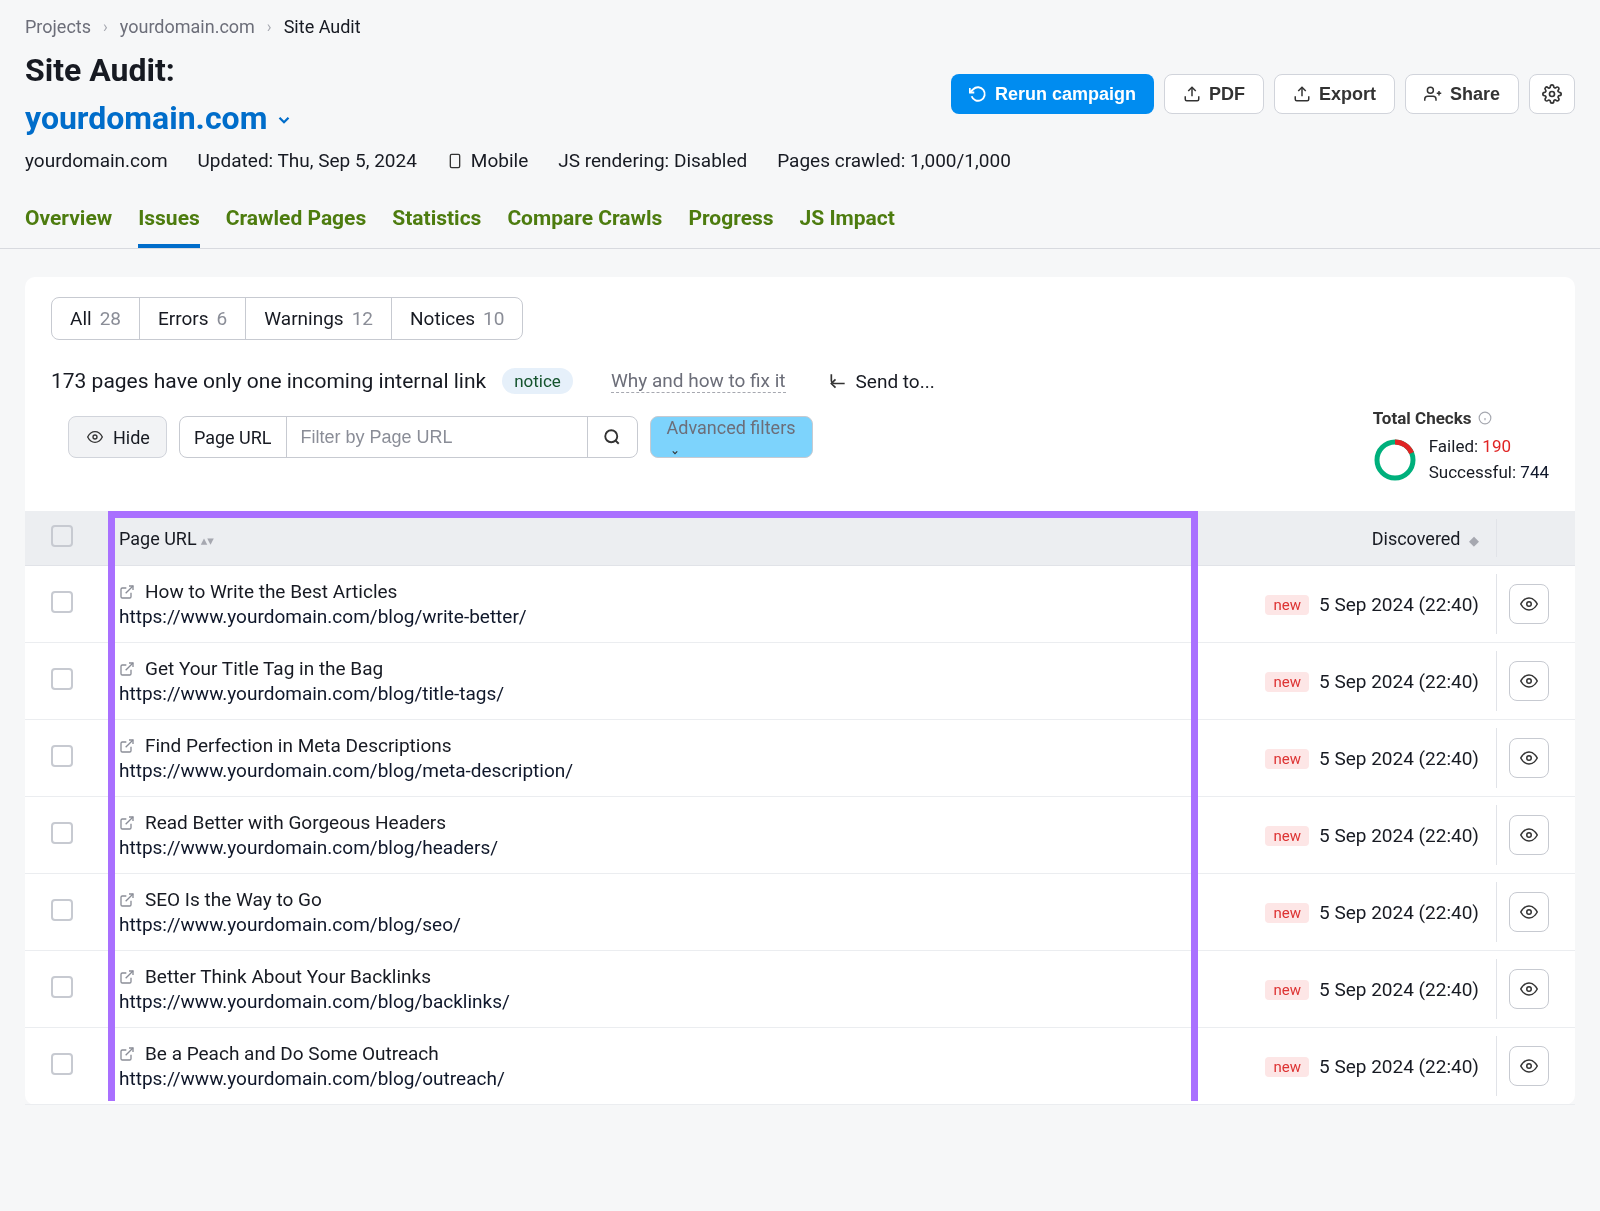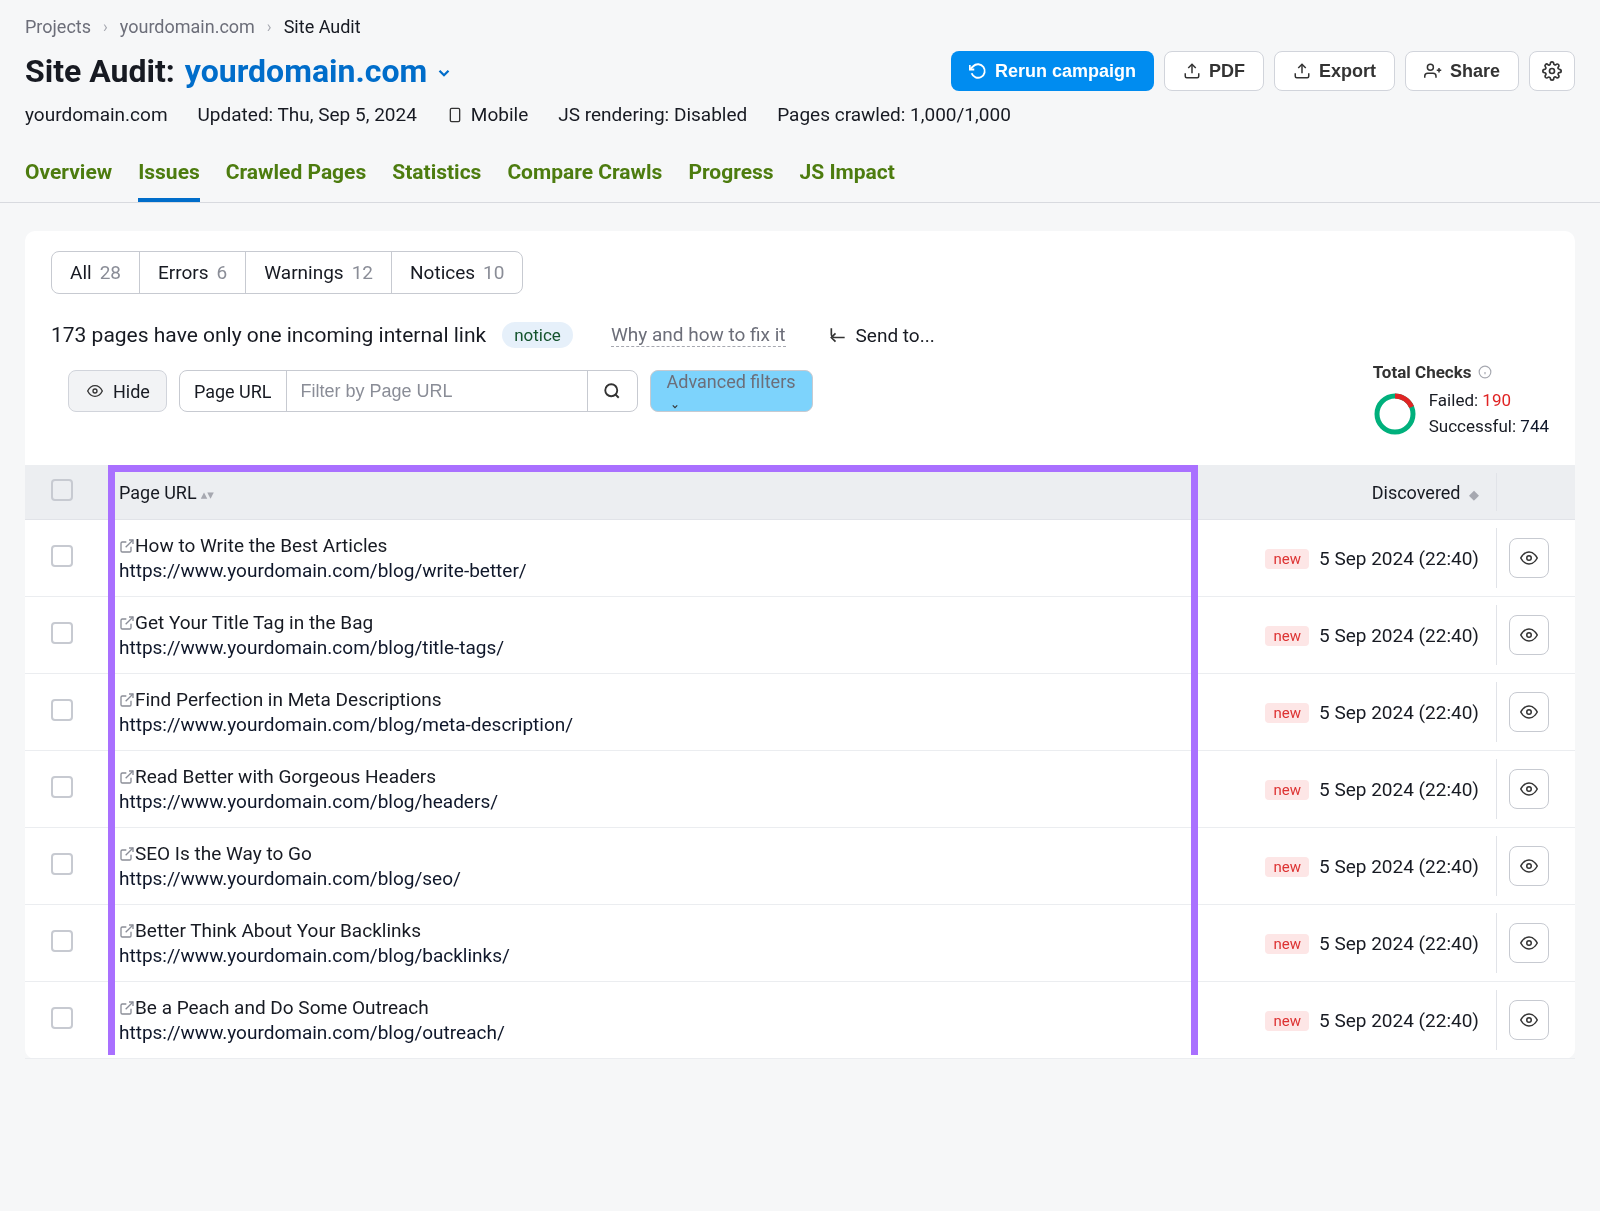--- a/index.html
+++ b/index.html
@@ -7,21 +7,21 @@
   .page { width: 1600px; padding: 16px 25px 0 25px; }
 
   
   .breadcrumb { display: flex; align-items: center; gap: 12px; color: #6c6e79; font-size: 18px; margin-bottom: 14px; }
   .breadcrumb .crumb { color: #6c6e79; cursor: pointer; }
   .breadcrumb .crumb.current { color: #171a22; }
   .breadcrumb .chev { color: #a6a8b0; font-size: 16px; }
 
   
   .header-row { display: flex; align-items: center; justify-content: space-between; margin-bottom: 12px; }
-  .header-title { display: flex; align-items: flex-start; gap: 10px; font-size: 32px; font-weight: 700; }
+  .header-title { display: flex; align-items: flex-start; gap: 10px; font-size: 32px; font-weight: 700; flex-direction: column; }
   .header-title .domain { color: #006dca; font-weight: 700; cursor: pointer; display: inline-flex; align-items: center; gap: 8px; }
   .header-title .domain svg { position: relative; top: 2px; }
   .header-actions { display: flex; gap: 10px; }
   .btn { display: inline-flex; align-items: center; gap: 8px; height: 40px; padding: 0 18px; border-radius: 8px; font-size: 18px; font-weight: 600; border: 1px solid #d1d4db; background: #fff; color: #333; cursor: pointer; }
   .btn.primary { background: #008cf0; color: #fff; border: none; }
   .btn.icon-only { padding: 0 12px; }
 
   
   .meta-row { display: flex; align-items: center; gap: 30px; color: #171a22; font-size: 19px; margin-bottom: 34px; }
   .meta-row .mobile { display: inline-flex; align-items: center; gap: 8px; }
@@ -74,21 +74,21 @@
   thead th:first-child { width: 60px; padding-left: 26px; }
   thead th:nth-child(2) { padding-left: 34px; }
   thead th.discovered { width: 240px; text-align: right; padding-right: 18px; }
   thead th.actions-col { width: 64px; }
   tbody td { padding: 14px 12px; border-bottom: 1px solid #ebedf0; vertical-align: middle; font-size: 19px; }
   tbody td:first-child { padding-left: 26px; }
   tbody td.url-cell { padding-left: 34px; }
   tbody td.disc-cell { text-align: right; white-space: nowrap; padding-right: 18px; }
   tbody td.act-cell { padding-right: 26px; }
   .checkbox { width: 22px; height: 22px; border: 2px solid #c7cad1; border-radius: 4px; display: inline-block; cursor: pointer; }
-  .url-title { display: flex; align-items: center; color: #171a22; }
+  .url-title { display: flex; align-items: center; gap: 10px; color: #171a22; }
   .url-link { color: #0f172a; margin-top: 2px; cursor: pointer; }
   .new-badge { display: inline-block; background: #fde6e6; color: #d33; padding: 1px 8px; border-radius: 4px; font-size: 15px; margin-right: 10px; vertical-align: middle; }
   .eye-btn { width: 40px; height: 40px; border: 1px solid #c7cad1; border-radius: 8px; display: inline-flex; align-items: center; justify-content: center; cursor: pointer; }
   .sort-icon { color: #a6a8b0; margin-left: 4px; font-size: 13px; }
   .right-border-after { position: relative; }
   .right-border-after::after { content: ""; position: absolute; right: 0; top: 8px; bottom: 8px; width: 1px; background: #e1e3e8; }
 </style>
 </head>
 <body>
 

